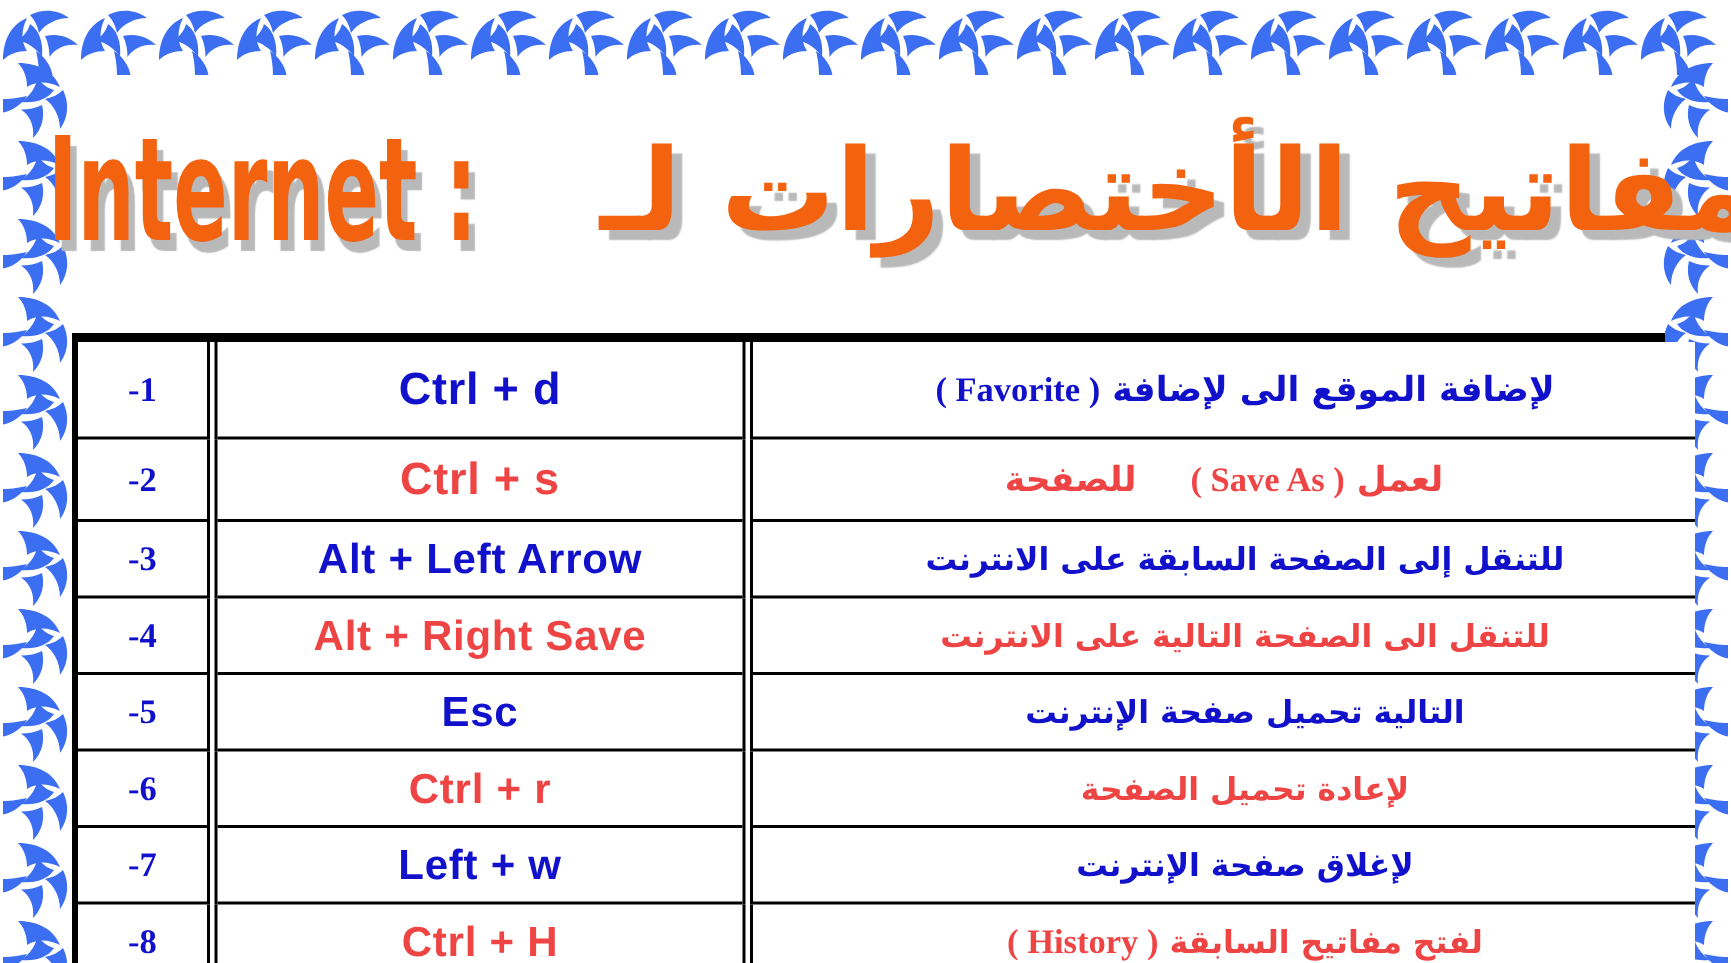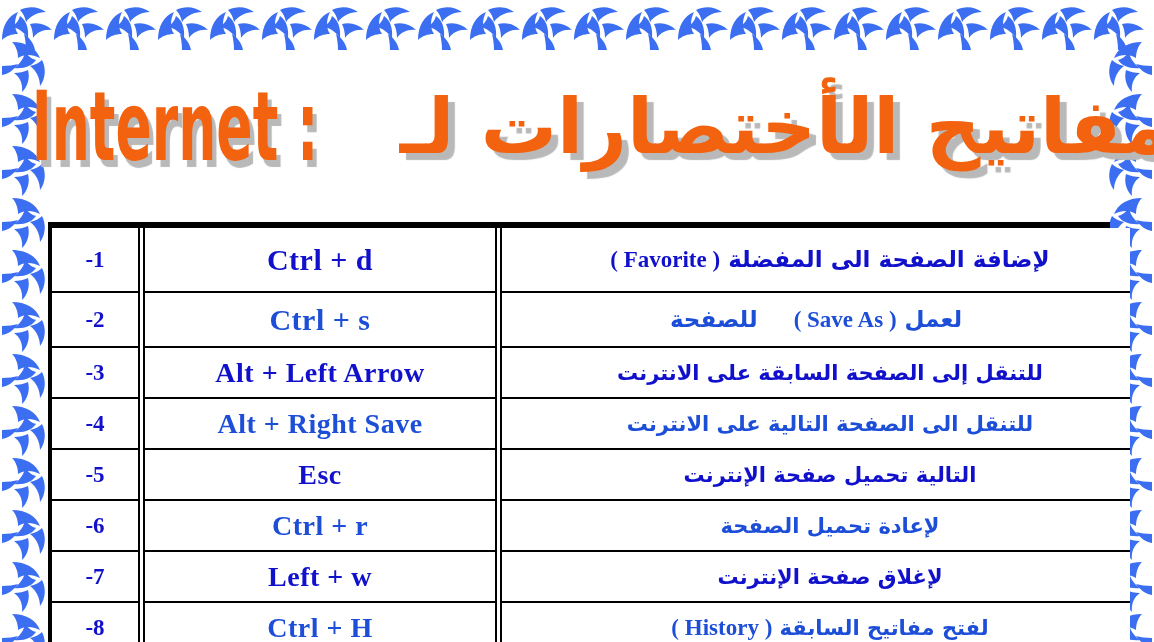--- a/index.html
+++ b/index.html
@@ -119,41 +119,41 @@
     font-family: "DejaVu Sans", sans-serif;
     font-weight: bold;
     font-size: 21px;
     direction: rtl;
     border-left: 7px double #000000;
   }
   tr.r1 td.c-desc, tr.r2 td.c-desc { font-size: 23px; }
 
   td.c-key {
     width: 330px;
-    font-family: Liberation Serif, serif;
+    font-family: Liberation Sans, sans-serif;
     font-weight: bold;
     font-size: 28px;
     border-left: 7px double #000000;
     letter-spacing: 0.5px;
   }
   tr.r1 td.c-key, tr.r2 td.c-key { font-size: 30px; }
 
   td.c-num {
     width: 66px;
     font-family: "Liberation Serif", "DejaVu Serif", serif;
     font-weight: bold;
     font-size: 23px;
     color: #1111cc;
     text-align: center;
     direction: ltr;
     border-left: none;
   }
 
   .blue { color: #1111cc; }
-  .red  { color: #1d4ed8; }
+  .red  { color: #ef4444; }
 
   .lat {
     font-family: "Liberation Serif", "DejaVu Serif", serif;
     font-size: 23px;
     font-weight: bold;
     margin-left: 28px;
   }
 </style>
 </head>
 <body>
@@ -257,21 +257,21 @@
   <div class="title-row">
     <span class="title-ar">مفاتيح الأختصارات لـ</span>
     <span class="title-en">Internet :</span>
   </div>
 
   <div class="table-wrap">
     <table class="shortcuts">
       <tbody>
 
         <tr class="r1">
-          <td class="c-desc blue"><span>لإضافة الصفحة الى المفضلة </span><span class="lat">( Favorite )</span><span></span></td>
+          <td class="c-desc blue"><span>لإضافة الموقع الى لإضافة </span><span class="lat">( Favorite )</span><span></span></td>
           <td class="c-key blue">Ctrl + d</td>
           <td class="c-num">-1</td>
         </tr>
 
         <tr class="r2">
           <td class="c-desc red"><span>لعمل </span><span class="lat">( Save As )</span><span> للصفحة</span></td>
           <td class="c-key red">Ctrl + s</td>
           <td class="c-num">-2</td>
         </tr>
 

